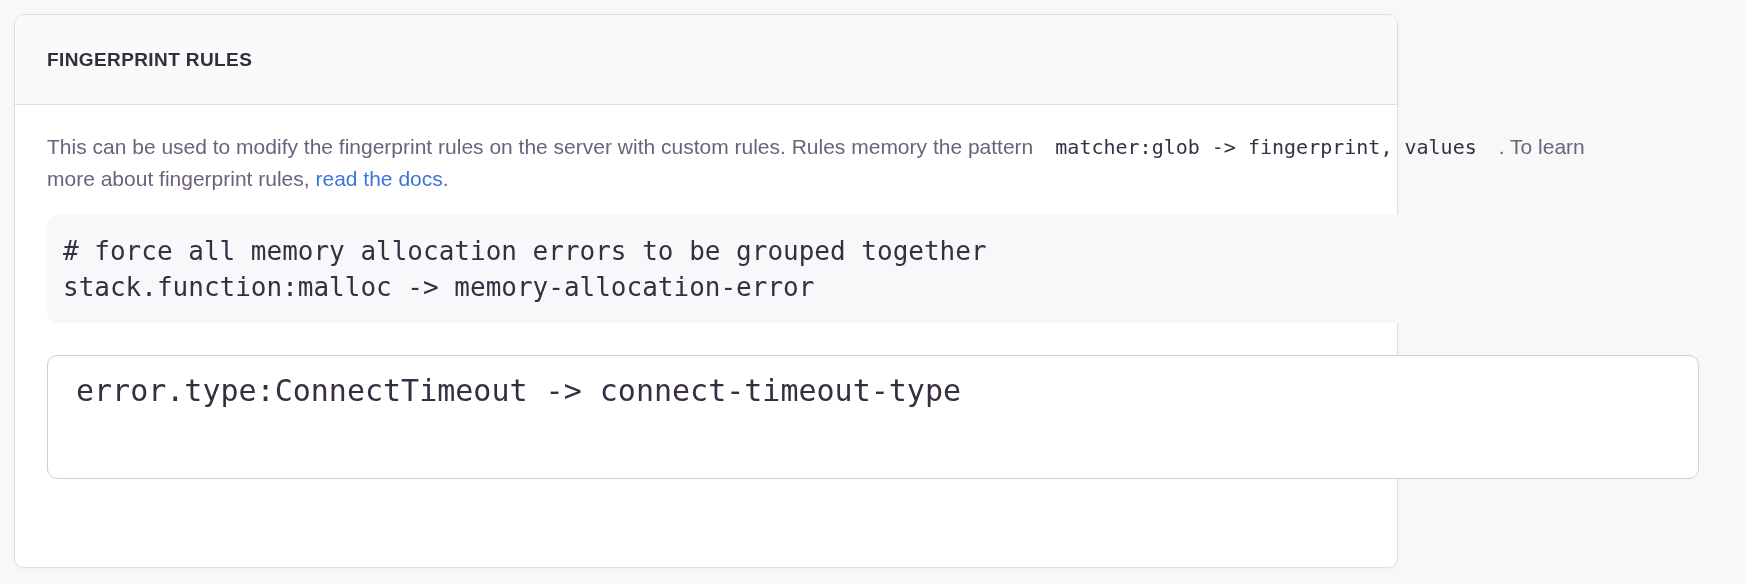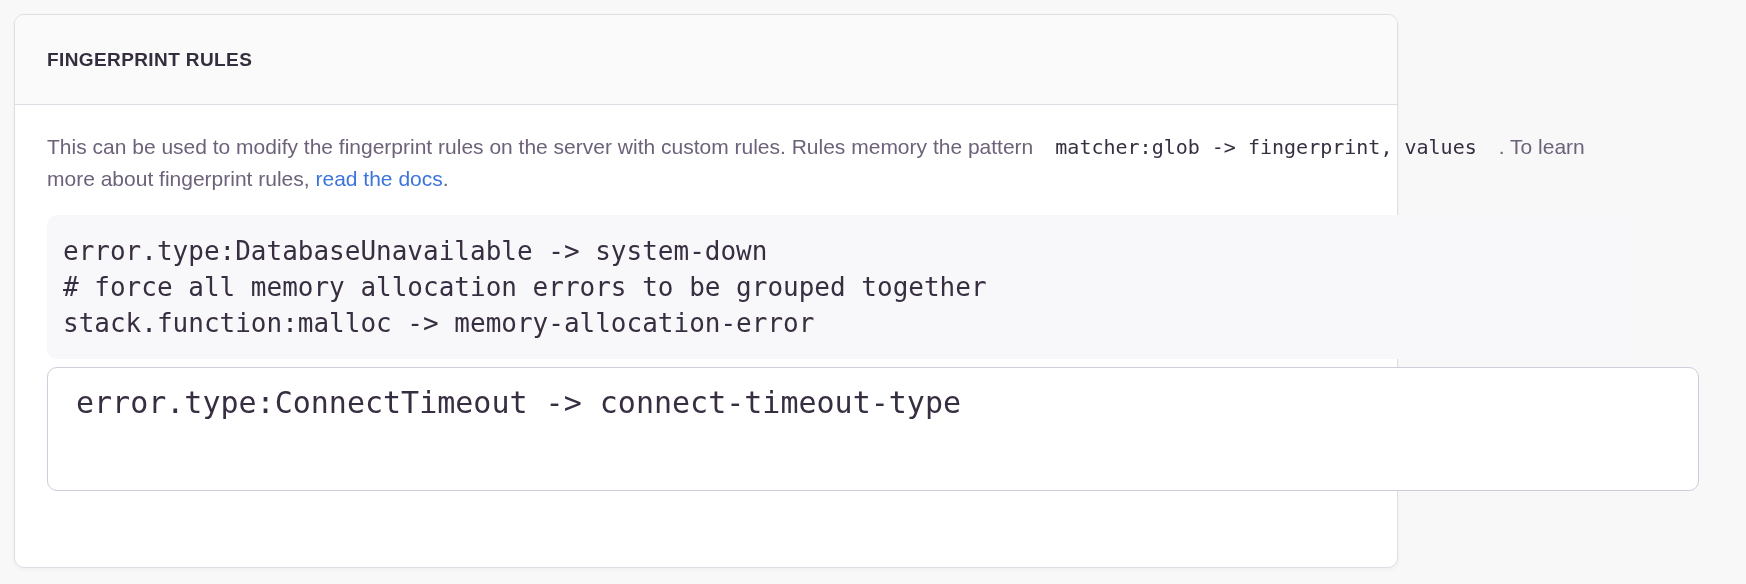--- a/index.html
+++ b/index.html
@@ -73,21 +73,21 @@
     font-size: 26px;
     line-height: 36px;
     color: var(--code-text, #372f41);
     overflow: hidden;
   }
   .code-line {
     white-space: pre;
   }
   .rules-textarea {
     display: block;
-    margin-top: 8px;
+    margin-top: 32px;
     width: 1652px;
     height: 124px;
     box-sizing: border-box;
     background: #ffffff;
     border: 1.5px solid var(--input-border, #d2cbdb);
     border-radius: 10px;
     padding: 15px 28px;
     font-family: "DejaVu Sans Mono", monospace;
     font-size: 30px;
     line-height: 40px;
@@ -108,21 +108,20 @@
   </div>
 
   <div class="panel-body">
 
     <div class="help-text">
       <span>This can be used to modify the fingerprint rules on the server with custom rules. Rules memory the pattern</span><span class="inline-code">matcher:glob -&gt; fingerprint, values</span><span>. To learn more about fingerprint rules,</span>
       <a class="docs-link">read the docs</a><span>.</span>
     </div>
 
     <div class="example-block">
-      <div class="code-line">error.type:DatabaseUnavailable -&gt; system-down</div>
       <div class="code-line"># force all memory allocation errors to be grouped together</div>
       <div class="code-line">stack.function:malloc -&gt; memory-allocation-error</div>
     </div>
 
     <textarea class="rules-textarea" spellcheck="false" style="">error.type:ConnectTimeout -&gt; connect-timeout-type</textarea>
 
   </div>
 </div>
 
 </body></html>

